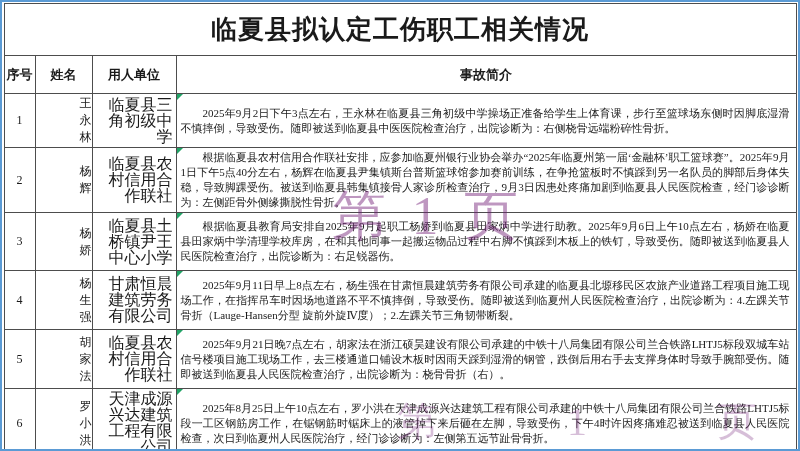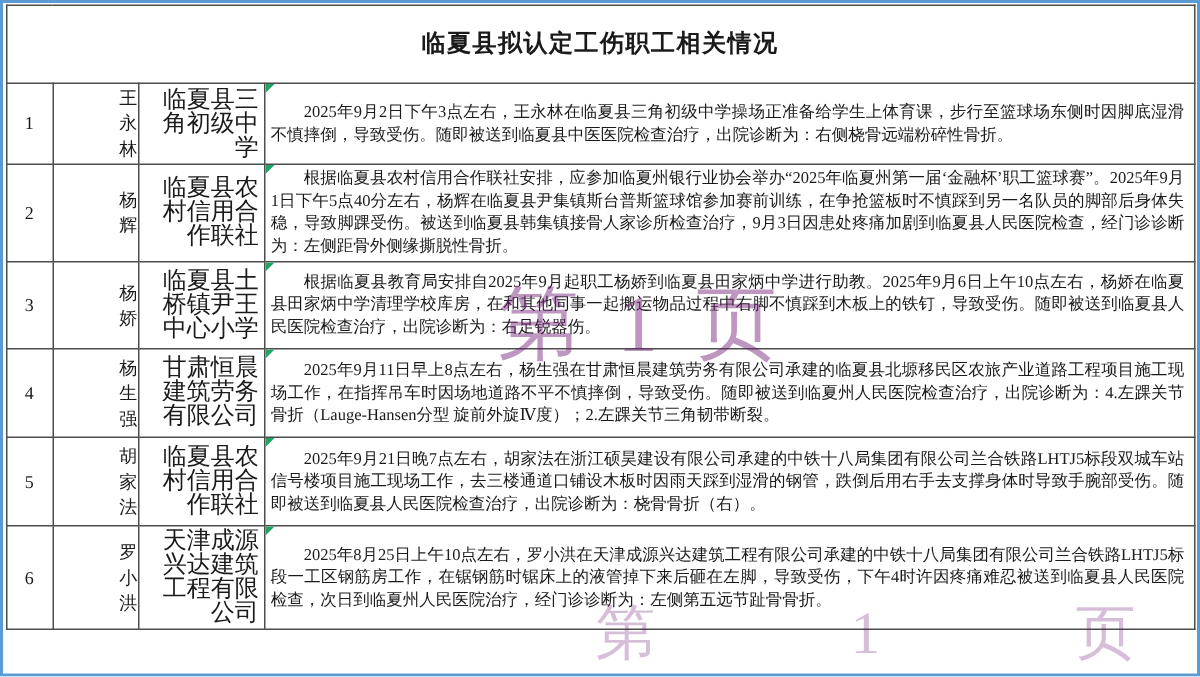--- a/index.html
+++ b/index.html
@@ -10,21 +10,21 @@
   }
   table.doc{
     border-collapse:collapse;table-layout:fixed;
     width:792px;margin:1px auto 0 auto;
   }
   table.doc td{
     border:1px solid #4d4d4d;vertical-align:middle;
     overflow:hidden;box-sizing:border-box;
   }
   td.title-cell{
-    height:52px;text-align:center;font-weight:bold;font-size:16px;
+    height:52px;text-align:center;font-weight:bold;font-size:26px;
     letter-spacing:1px;
   }
   tr.head td{
     height:38px;text-align:center;font-weight:bold;font-size:13px;
   }
   td.no-cell{ text-align:center;font-size:12px; }
   td.name-cell{ text-align:center;font-size:12px;padding-left:44px; }
   td.emp-cell{ font-size:16px;line-height:16px;padding:2px 3px;text-align:right; }
   td.desc-cell{
     position:relative;font-size:11px;line-height:15px;padding:2px 6px 2px 4px;
@@ -55,20 +55,26 @@
         <col style="width:57px">
       <col style="width:84px">
         <col style="width:620px">
     </colgroup>
 
     <tbody>
         <tr>
       <td class="title-cell" colspan="4">临夏县拟认定工伤职工相关情况</td>
     </tr>
 
+    <tr class="head">
+      <td>序号</td>
+      <td>姓名</td>
+      <td>用人单位</td>
+      <td>事故简介</td>
+    </tr>
 
     <tr class="r1">
       <td class="no-cell">1</td>
       <td class="name-cell">王永林</td>
       <td class="emp-cell">临夏县三角初级中学</td>
       <td class="desc-cell">
         <span class="green-tri"></span>
         <span class="desc-text">2025年9月2日下午3点左右，王永林在临夏县三角初级中学操场正准备给学生上体育课，步行至篮球场东侧时因脚底湿滑不慎摔倒，导致受伤。随即被送到临夏县中医医院检查治疗，出院诊断为：右侧桡骨远端粉碎性骨折。</span>
       </td>
     </tr>

